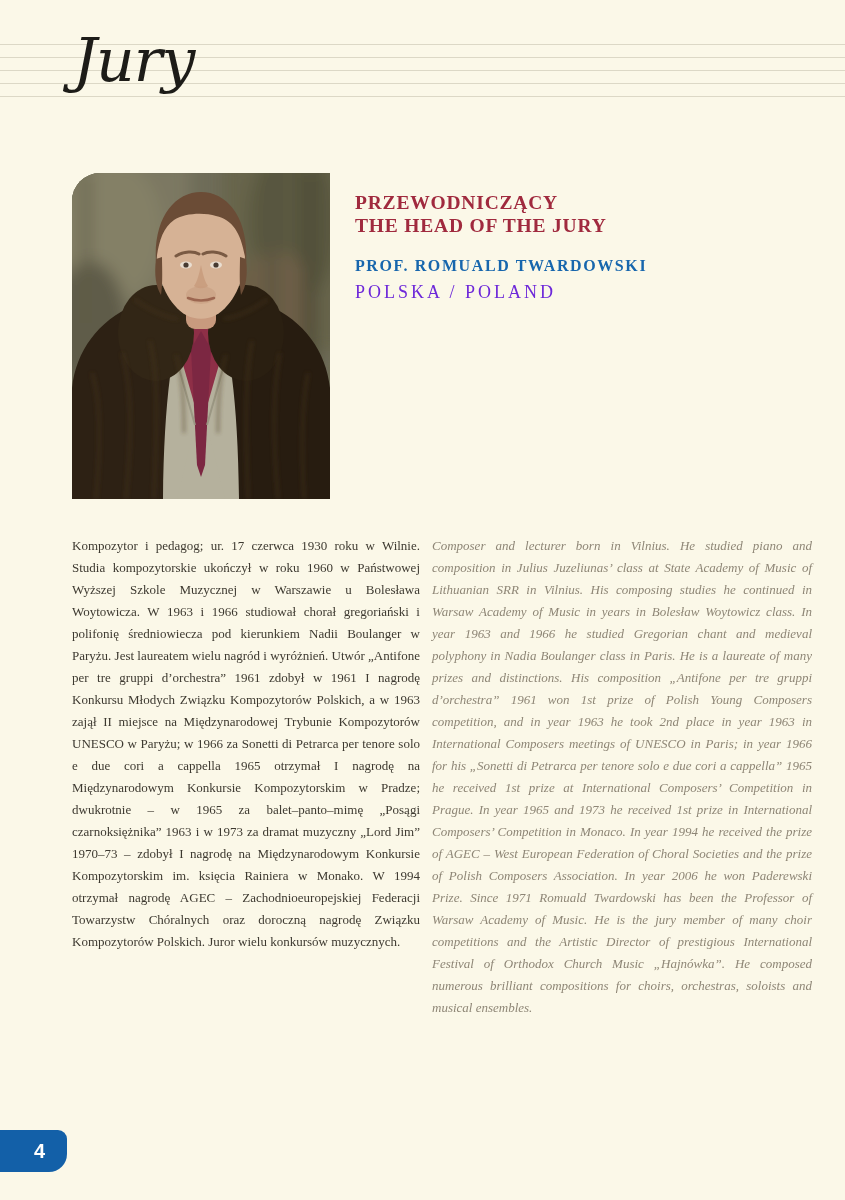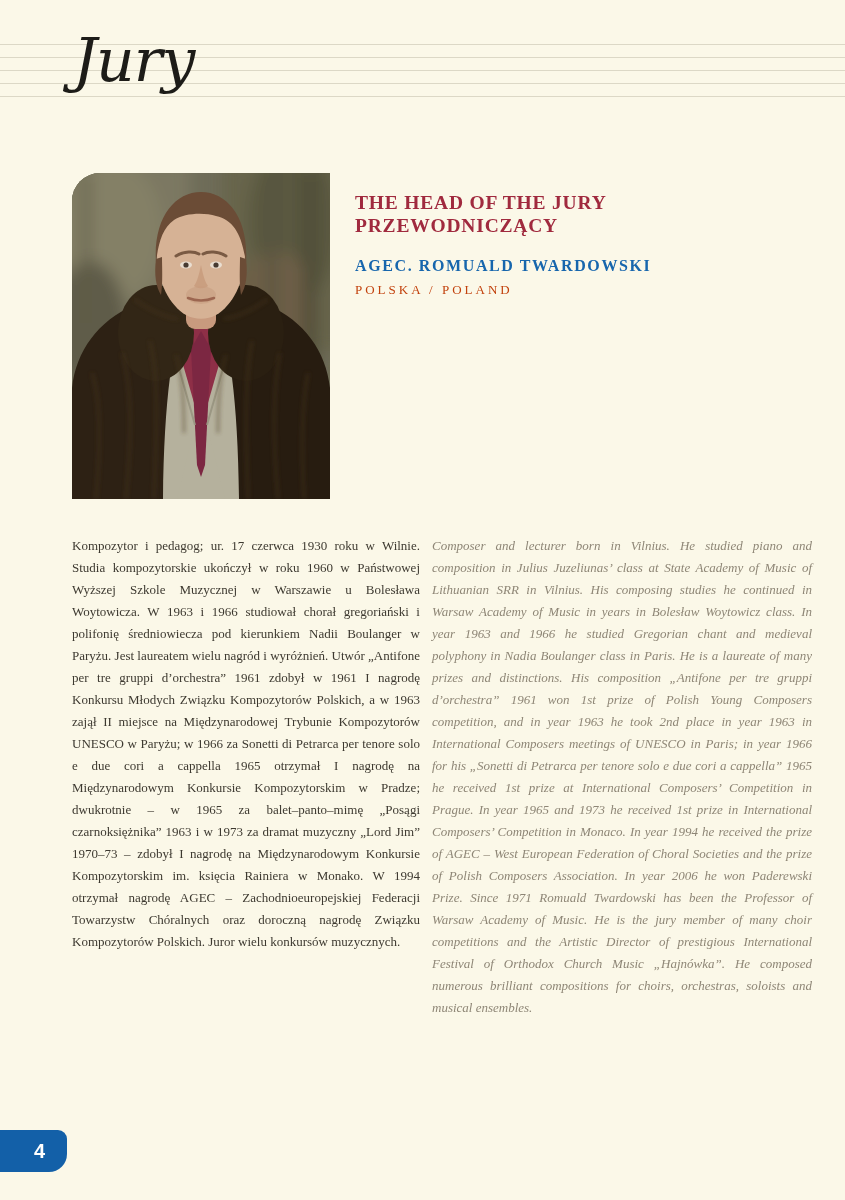--- a/index.html
+++ b/index.html
@@ -56,23 +56,23 @@
     font-family: "Liberation Serif", serif;
     font-weight: 700;
     font-size: 16px;
     letter-spacing: 1.6px;
     color: #1766ad;
   }
   .person-country {
     margin-top: 7px;
     font-family: "Liberation Serif", serif;
     font-weight: 400;
-    font-size: 13px;
+    font-size: 18px;
     letter-spacing: 3px;
-    color: #c2410c;
+    color: #6d28d9;
   }
 
   .bio {
     position: absolute; top: 522px;
     text-align: justify;
     font-family: "Liberation Serif", serif;
     font-size: 13px;
     line-height: 22px;
     hyphens: auto;
     -webkit-hyphens: auto;
@@ -180,23 +180,23 @@
       <circle cx="114" cy="92" r="2.6" fill="#473a31"></circle>
       <circle cx="144" cy="92" r="2.6" fill="#473a31"></circle>
 
       <path d="M129,92 C127,102 125,109 122,113 C126,116 132,116 136,113 C133,109 131,102 129,92" fill="#c89b7d" opacity="0.85"></path>
 
       <path d="M116,125 C124,128 134,128 142,125" stroke="#9c6650" stroke-width="2.6" fill="none" stroke-linecap="round"></path>
     </svg>
   </div>
 
   <div class="headings">
+    <div class="role-line">PRZEWODNICZĄCY</div>
     <div class="role-line">THE HEAD OF THE JURY</div>
-    <div class="role-line">PRZEWODNICZĄCY</div>
-    <div class="person-name">AGEC. ROMUALD TWARDOWSKI</div>
+    <div class="person-name">PROF. ROMUALD TWARDOWSKI</div>
     <div class="person-country">POLSKA / POLAND</div>
   </div>
 
   <p class="bio bio-pl" lang="pl">Kompozytor i pedagog; ur. 17 czerwca 1930 roku w Wilnie. Studia kompozytorskie ukończył w roku 1960 w Państwowej Wyższej Szkole Muzycznej w Warszawie u Bolesława Woytowicza. W 1963 i 1966 studiował chorał gregoriański i polifonię średniowiecza pod kierunkiem Nadii Boulanger w Paryżu. Jest laureatem wielu nagród i wyróżnień. Utwór „Antifone per tre gruppi d’orchestra” 1961 zdobył w 1961 I nagrodę Konkursu Młodych Związku Kompozytorów Polskich, a w 1963 zajął II miejsce na Międzynarodowej Trybunie Kompozytorów UNESCO w Paryżu; w 1966 za Sonetti di Petrarca per tenore solo e due cori a cappella 1965 otrzymał I nagrodę na Międzynarodowym Konkursie Kompozytorskim w Pradze; dwukrotnie – w 1965 za balet–panto–mimę „Posągi czarnoksiężnika” 1963 i w 1973 za dramat muzyczny „Lord Jim” 1970–73 – zdobył I nagrodę na Międzynarodowym Konkursie Kompozytorskim im. księcia Rainiera w Monako. W 1994 otrzymał nagrodę AGEC – Zachodnioeuropejskiej Federacji Towarzystw Chóralnych oraz doroczną nagrodę Związku Kompozytorów Polskich. Juror wielu konkursów muzycznych.</p>
   <p class="bio bio-en" lang="en">Composer and lecturer born in Vilnius. He studied piano and composition in Julius Juzeliunas’ class at State Academy of Music of Lithuanian SRR in Vilnius. His composing studies he continued in Warsaw Academy of Music in years in Bolesław Woytowicz class. In year 1963 and 1966 he studied Gregorian chant and medieval polyphony in Nadia Boulanger class in Paris. He is a laureate of many prizes and distinctions. His composition „Antifone per tre gruppi d’orchestra” 1961 won 1st prize of Polish Young Composers competition, and in year 1963 he took 2nd place in year 1963 in International Composers meetings of UNESCO in Paris; in year 1966 for his „Sonetti di Petrarca per tenore solo e due cori a cappella” 1965 he received 1st prize at International Composers’ Competition in Prague. In year 1965 and 1973 he received 1st prize in International Composers’ Competition in Monaco. In year 1994 he received the prize of AGEC – West European Federation of Choral Societies and the prize of Polish Composers Association. In year 2006 he won Paderewski Prize. Since 1971 Romuald Twardowski has been the Professor of Warsaw Academy of Music. He is the jury member of many choir competitions and the Artistic Director of prestigious International Festival of Orthodox Church Music „Hajnówka”. He composed numerous brilliant compositions for choirs, orchestras, soloists and musical ensembles.</p>
 
   <div class="page-badge">
     <span>4</span>
   </div>
 

